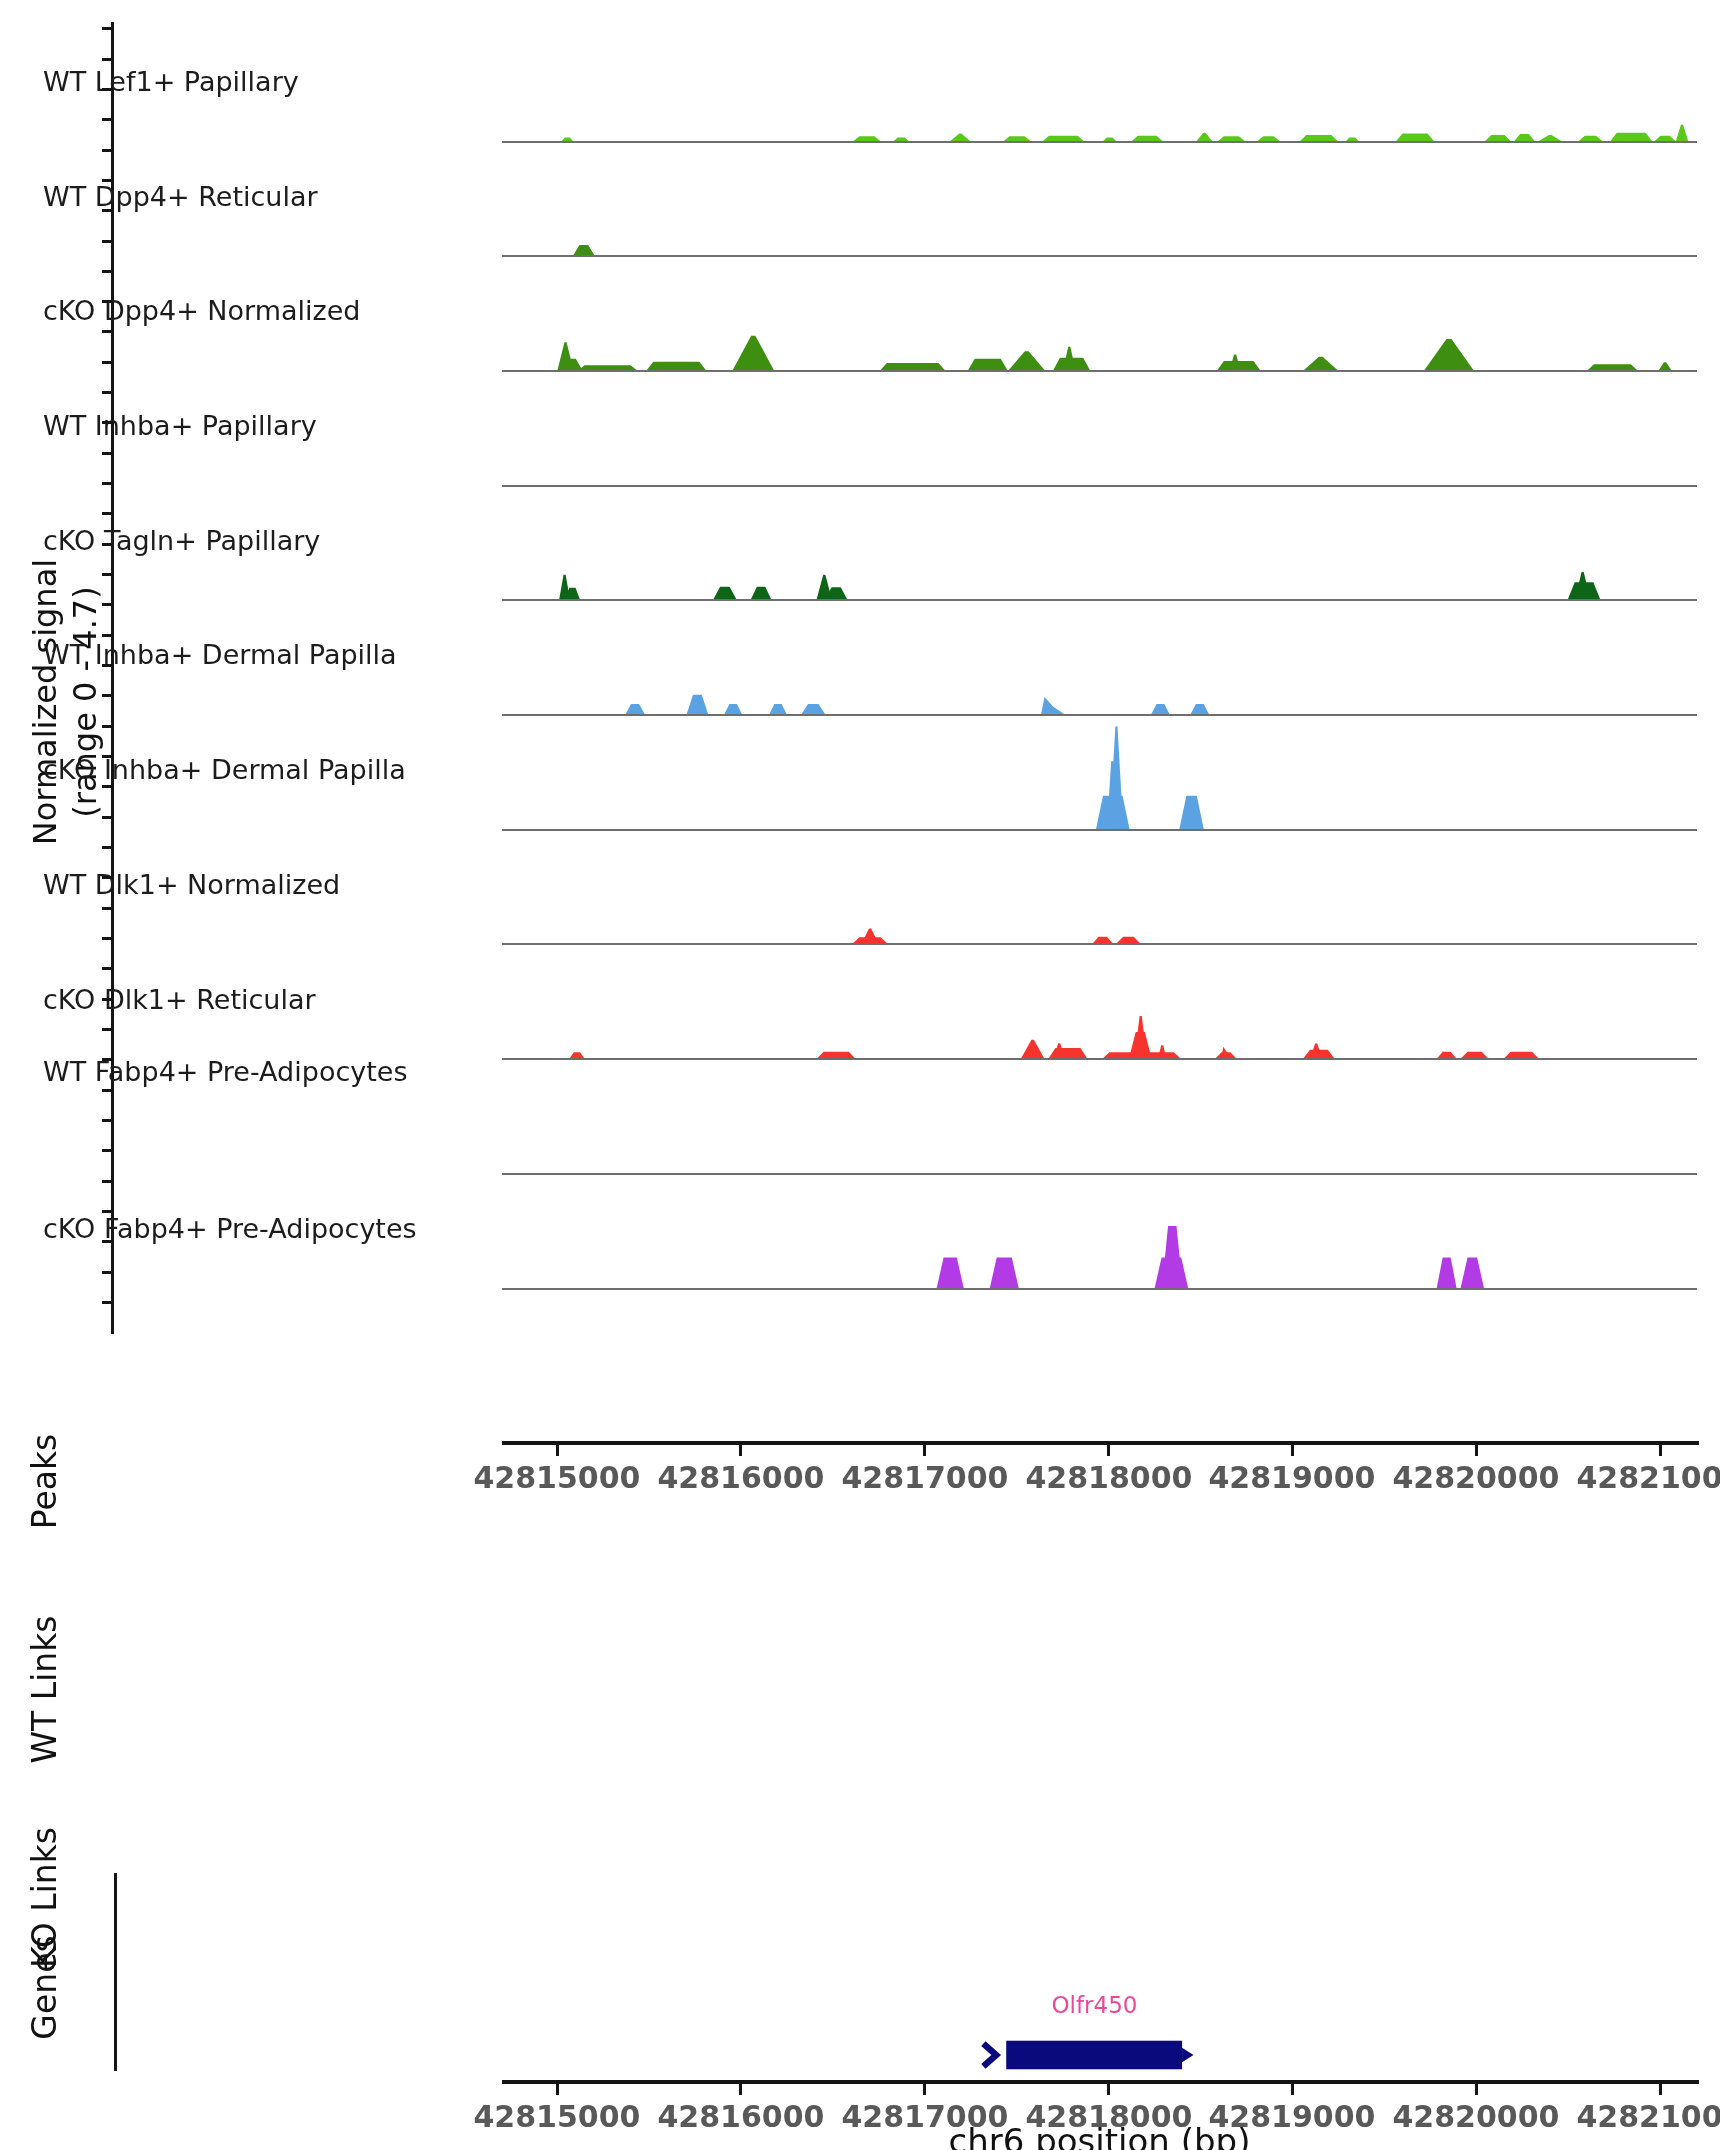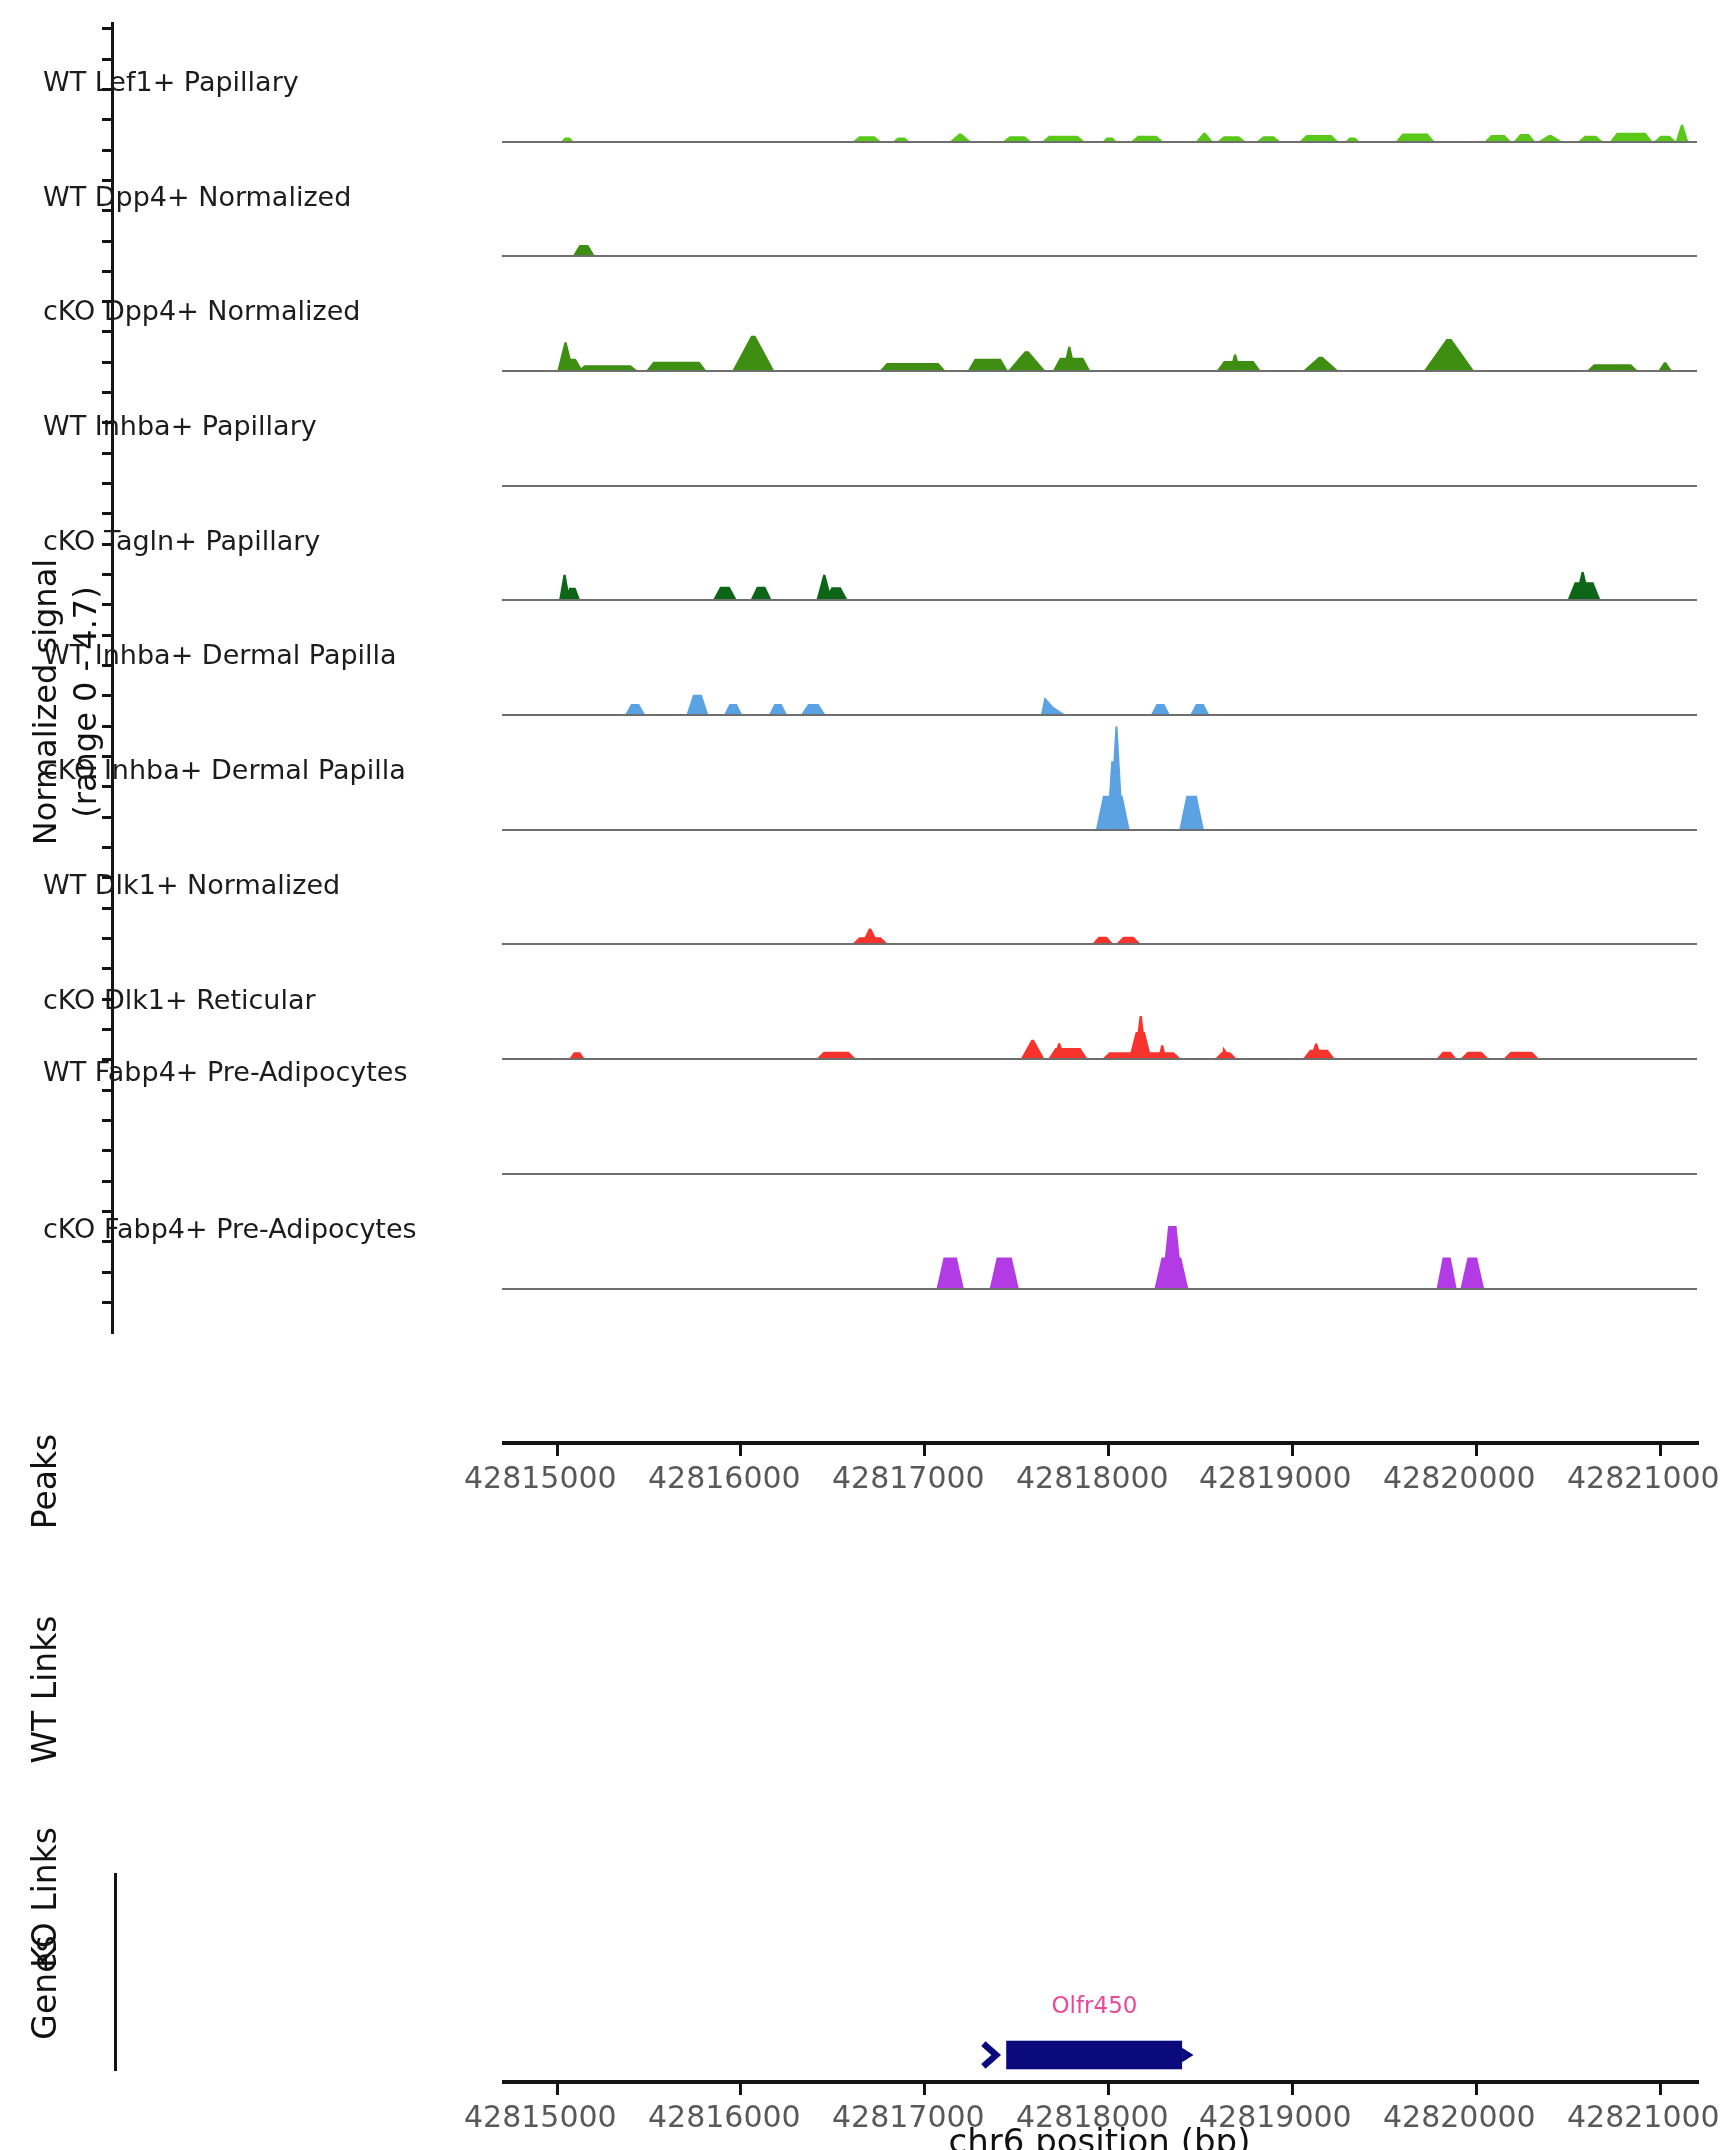--- a/index.html
+++ b/index.html
@@ -6,21 +6,21 @@
   #canvas{position:relative;width:1721px;height:2151px;background:#ffffff;overflow:hidden;
           font-family:"DejaVu Sans","Liberation Sans",sans-serif;}
   .abs{position:absolute;}
   .track-label{width:459px;left:43px;text-align:left;font-size:27px;color:#1c1c1c;white-space:nowrap;}
   .baseline{left:502px;width:1195px;height:2.2px;background:#6e6e6e;}
   .rot{transform:rotate(-90deg);transform-origin:center center;white-space:nowrap;}
   .ylab{font-size:32px;color:#111;text-align:center;line-height:1.25;}
   .section-label{font-size:33px;color:#111;}
   .axis-line{left:502px;width:1197px;height:3.6px;background:#141414;}
   .axis-tick{width:2.9px;height:11.5px;background:#141414;}
-  .tick-label{width:186px;margin-left:-93px;text-align:left;font-size:30px;color:#595959;}
+  .tick-label{width:186px;margin-left:-93px;text-align:center;font-size:30px;color:#595959;font-weight:bold;}
   .xlabel{font-size:34px;color:#111;text-align:center;width:717px;margin-left:-358px;}
   .spine{left:111px;width:2.9px;background:#141414;}
   .spine-tick{height:2.9px;width:10px;background:#141414;left:102px;}
   .gene-vline{left:114px;width:2.9px;background:#141414;}
   .gene-label{font-size:23px;color:#ec4899;text-align:center;width:287px;margin-left:-143px;}
   svg{display:block;}
 </style>
 </head>
 <body>
 
@@ -52,21 +52,21 @@
         <polygon points="1247.6853846153847,147 1257.7,135.0 1292.8,135.0 1302.8246153846153,147" fill="#5AC819"></polygon>
         <polygon points="1372.0692307692307,147 1382.1,137.1 1400.5,137.1 1410.5384615384614,147" fill="#5AC819"></polygon>
         <polygon points="1413.103076923077,147 1422.3,135.9 1434.6,135.9 1443.8784615384616,147" fill="#5AC819"></polygon>
         <polygon points="1446.443076923077,147 1462.6,137.1 1466.2,137.1 1482.3476923076923,147" fill="#5AC819"></polygon>
         <polygon points="1502.8646153846153,147 1512.9,138.1 1528.8,138.1 1538.769230769231,147" fill="#5AC819"></polygon>
         <polygon points="1547.7453846153846,147 1557.7,134.0 1598.0,134.0 1608.0138461538463,147" fill="#5AC819"></polygon>
         <polygon points="1609.2961538461539,147 1618.9,138.1 1631.7,138.1 1641.3538461538462,147" fill="#5AC819"></polygon>
         <polygon points="1640.0715384615385,147 1647.5,122.9 1650.5,122.9 1658.023846153846,147" fill="#5AC819"></polygon>
       </svg>
       <div class="abs baseline" style="top: 141px;"></div>
-      <div class="abs track-label" style="top: 181px;">WT Dpp4+ Normalized</div>
+      <div class="abs track-label" style="top: 181px;">WT Dpp4+ Reticular</div>
       <svg width="1195" height="105" viewBox="0 0 1667 147" class="abs" style="left: 502px; top: 151px;">
         <polygon points="96.17307692307693,147 105.4,131.6 117.7,131.6 126.94846153846154,147" fill="#3E8E11"></polygon>
       </svg>
       <div class="abs baseline" style="top: 255px;"></div>
       <div class="abs track-label" style="top: 295px;">cKO Dpp4+ Normalized</div>
       <svg width="1195" height="105" viewBox="0 0 1667 147" class="abs" style="left: 502px; top: 266px;">
         <polygon points="74.37384615384615,147 84.4,106.9 87.4,106.9 97.45538461538462,147" fill="#3E8E11"></polygon>
         <polygon points="76.93846153846154,147 86.9,130.0 100.3,130.0 110.27846153846156,147" fill="#3E8E11"></polygon>
         <polygon points="102.58461538461539,147 112.6,139.0 177.2,139.0 187.21692307692308,147" fill="#3E8E11"></polygon>
         <polygon points="198.7576923076923,147 208.8,134.0 273.4,134.0 283.39000000000004,147" fill="#3E8E11"></polygon>

